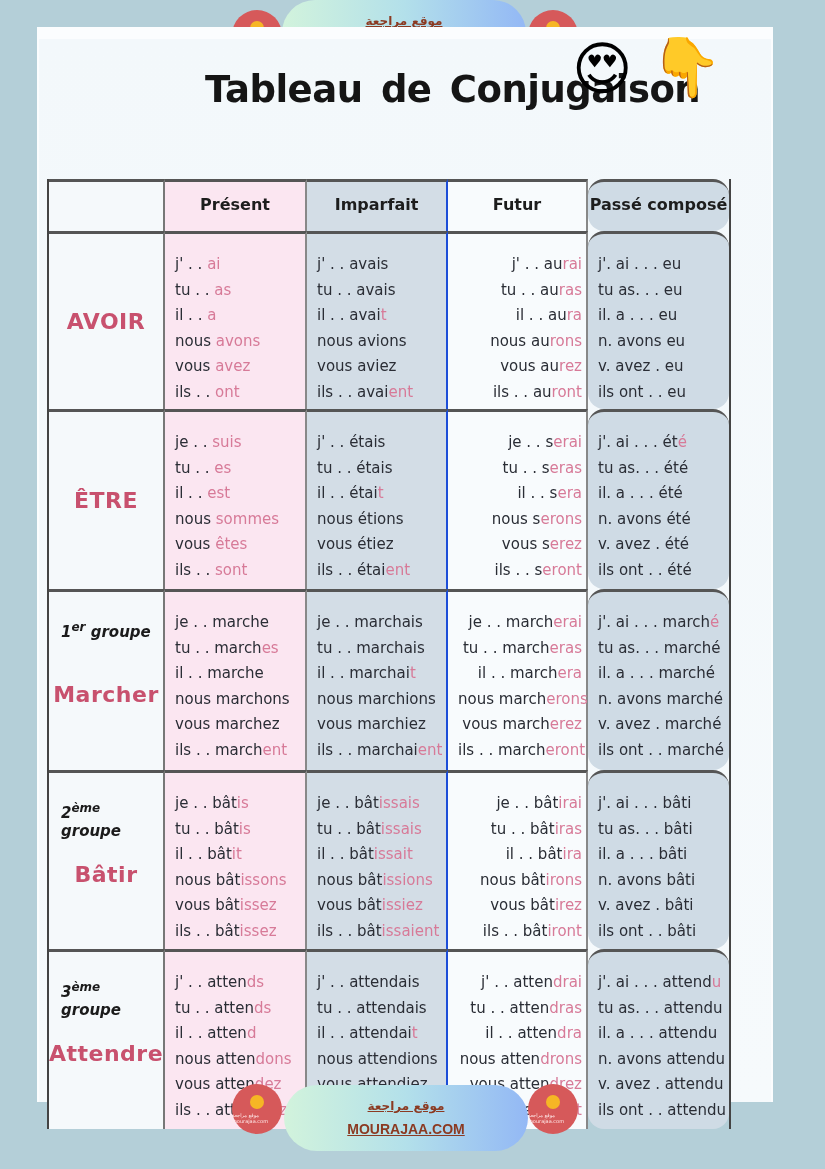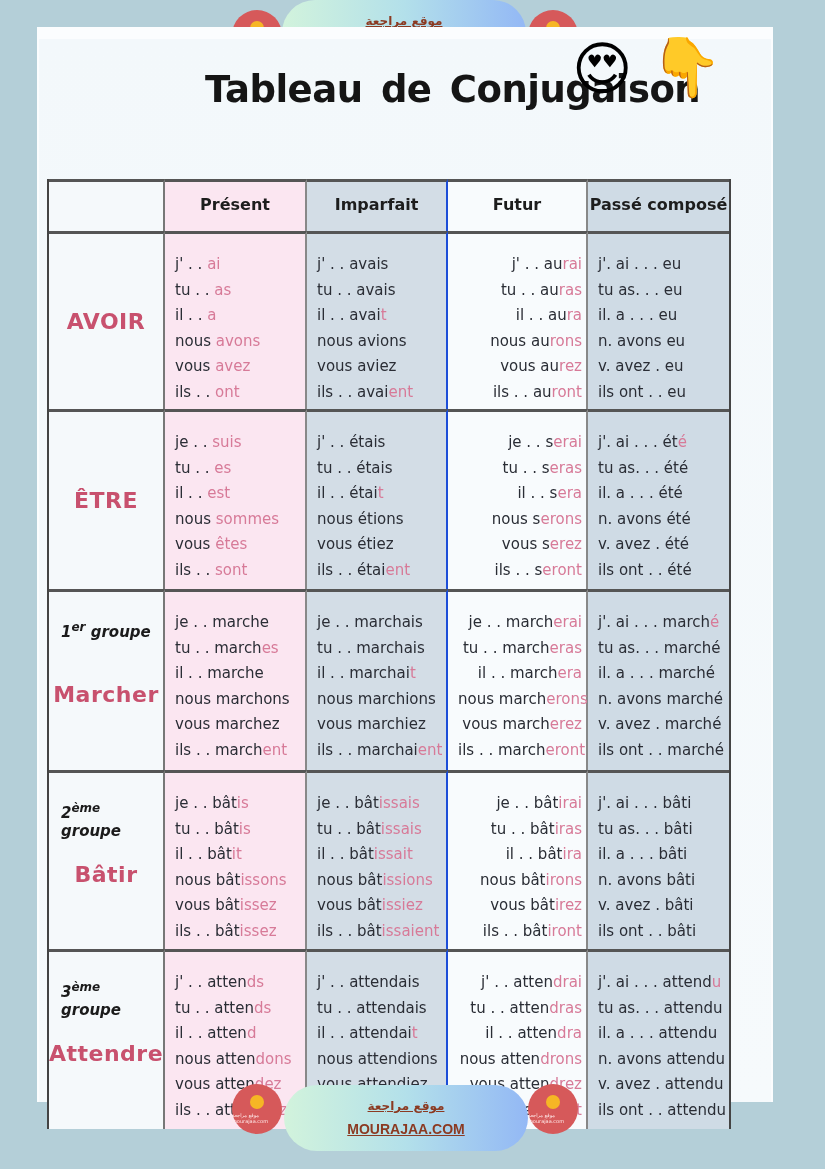--- a/index.html
+++ b/index.html
@@ -32,21 +32,21 @@
     display: grid;
     grid-template-columns: 116px 142px 141px 140px 141px;
     grid-template-rows: 52px 178px 180px 181px 179px 180px;
     margin-top: 40px;
   }
   .cell { position: relative; border-top: 3px solid #555; box-sizing: border-box; }
   .cell.c1 { border-right: 2px solid #777; }
   .cell.c2 { background: #fbe6f1; border-right: 2px solid #888; }
   .cell.c3 { background: #d3dde6; border-right: 2px solid #1d4ed8; }
   .cell.c4 { background: #f8fbfd; border-right: 2px solid #888; text-align: right; }
-  .cell.c5 { background: #cfdbe5; }
+  .cell.c5 { background: #cfdbe5; border-radius: 16px; }
   .cell.c0 { background: #f5f9fb; }
 
   .hdr {
     display: flex; align-items: center; justify-content: center;
     font-weight: bold; font-size: 16px; color: #1d1d1d; padding-bottom: 4px;
   }
 
   .verb-cell { display: flex; flex-direction: column; align-items: center; justify-content: center; }
   .group {
     position: absolute; left: 12px; top: 28px;

